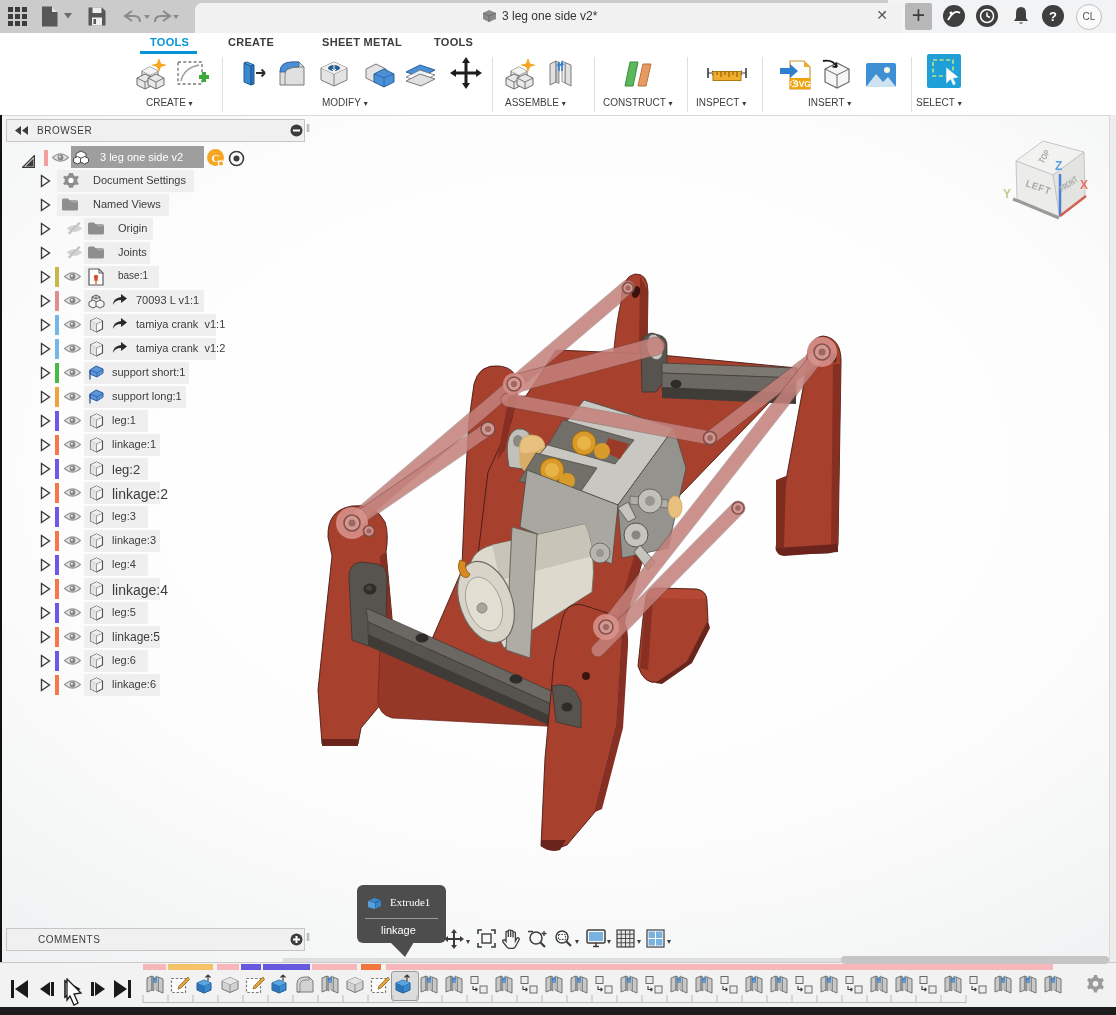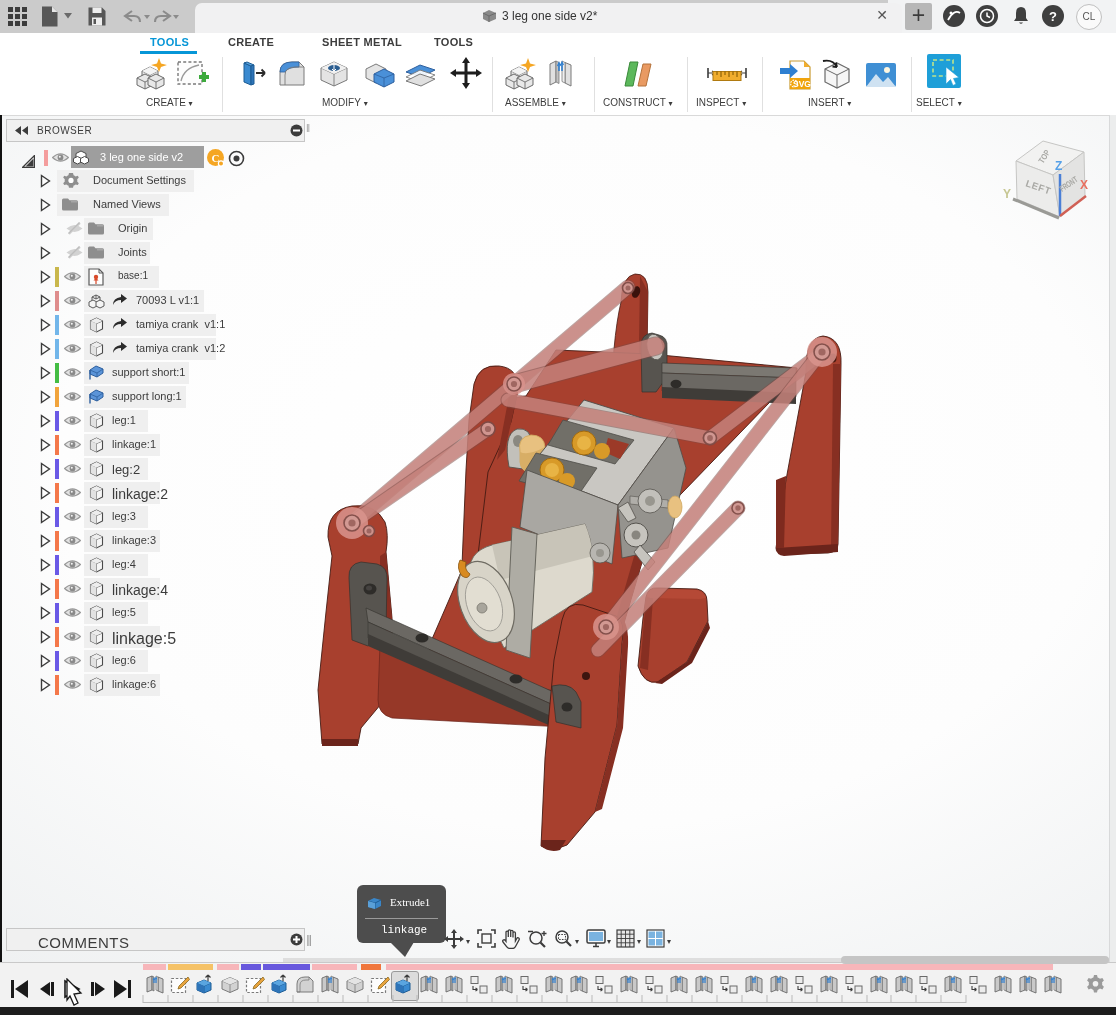--- a/index.html
+++ b/index.html
@@ -14,21 +14,21 @@
 .circ{position:absolute;top:5px;width:22px;height:22px;border-radius:50%;background:#3f3f3f}
 #avatar{position:absolute;left:1076px;top:4px;width:24px;height:24px;border-radius:50%;background:#fafafa;border:1px solid #c0c0c0;color:#555;font-size:10px;text-align:center;line-height:24px}
 
 #ribbon{position:absolute;left:0;top:33px;width:1116px;height:82px;background:#fff;border-bottom:1px solid #d9d9d9}
 #designbox{position:absolute;left:14px;top:11px;width:107px;height:53px;border:1px solid #d4d4d4;border-radius:3px;background:#fbfbfb;color:#3c3c3c;font-size:11px;font-weight:bold;text-align:center;line-height:53px}
 .rtab{position:absolute;top:3px;font-size:11px;font-weight:bold;color:#3c3c3c;letter-spacing:.3px}
 .glabel{position:absolute;top:64px;font-size:10px;color:#3c3c3c;white-space:nowrap}
 .gsep{position:absolute;top:24px;width:1px;height:55px;background:#e0e0e0}
 
 #browser-h{position:absolute;left:6px;top:119px;width:297px;height:21px;background:#f0f0f0;border:1px solid #c6c6c6;font-size:10px;color:#3c3c3c}
-#comments-h{position:absolute;left:6px;top:928px;width:297px;height:21px;background:#f0f0f0;border:1px solid #c6c6c6;font-size:15px;color:#3c3c3c}
+#comments-h{position:absolute;left:6px;top:928px;width:297px;height:21px;background:#f0f0f0;border:1px solid #c6c6c6;font-size:10px;color:#3c3c3c}
 
 #lstrip{position:absolute;left:0;top:115px;width:2px;height:847px;background:#111}
 
 #timeline{position:absolute;left:0;top:962px;width:1116px;height:45px;background:#f2f2f2;border-top:1px solid #c9c9c9}
 #blackstrip{position:absolute;left:0;top:1007px;width:1116px;height:8px;background:#1d1d1d}
 #tooltip{position:absolute;left:357px;top:885px;width:89px;height:58px;background:#4d4d4d;border-radius:6px;color:#fff}
 .navico{position:absolute;top:929px}
 </style></head>
 <body>
 
@@ -711,21 +711,21 @@
     <path d="M0.5,5.5 Q8.5,-1.8 16.5,5.5 Q8.5,12.8 0.5,5.5 Z" fill="#e2e2e2" stroke="#9a9a9a" stroke-width="1.1"></path>
     <circle cx="8.5" cy="5.5" r="2.9" fill="#8a8a8a"></circle>
     <circle cx="7.8" cy="4.8" r="1" fill="#f2f2f2"></circle>
   </svg>
 <svg class="abs" style="left:88px;top:628px" width="17" height="18" viewBox="0 0 17 18">
     <path d="M2.5,5 L8.5,2 L14.5,5 L14.5,13 L8.5,16 L2.5,13 Z" fill="#f6f6f6" stroke="#4a4a4a" stroke-width="1.1"></path>
     <path d="M2.5,5 L8.5,7.5 L14.5,5 M8.5,7.5 L8.5,16" fill="none" stroke="#4a4a4a" stroke-width="0.9"></path>
     <path d="M2.5,5 L8.5,2 L14.5,5 L8.5,7.5 Z" fill="#ededed"></path>
     <path d="M2.5,5 L8.5,7.5 L8.5,16 L2.5,13 Z" fill="#e2e2e2"></path>
   </svg>
-<div class="abs" style="left:112px;top:630px;font-size:16px;color:#3c3c3c;white-space:nowrap">linkage:5</div>
+<div class="abs" style="left:112px;top:630px;font-size:12px;color:#3c3c3c;white-space:nowrap">linkage:5</div>
 <div class="abs" style="left:84px;top:650px;width:64px;height:22px;background:#efefef"></div>
 <svg class="abs" style="left:40px;top:654px" width="11" height="14" viewBox="0 0 11 14">
     <path d="M1.5,1.5 L9.5,7 L1.5,12.5 Z" fill="#fdfdfd" stroke="#3c3c3c" stroke-width="1.4"></path>
   </svg>
 <div class="abs" style="left:55px;top:651px;width:4px;height:20px;background:#6a59e6"></div>
 <svg class="abs" style="left:64px;top:655px" width="17" height="11" viewBox="0 0 17 11">
     <path d="M0.5,5.5 Q8.5,-1.8 16.5,5.5 Q8.5,12.8 0.5,5.5 Z" fill="#e2e2e2" stroke="#9a9a9a" stroke-width="1.1"></path>
     <circle cx="8.5" cy="5.5" r="2.9" fill="#8a8a8a"></circle>
     <circle cx="7.8" cy="4.8" r="1" fill="#f2f2f2"></circle>
   </svg>
@@ -765,21 +765,21 @@
 </div>
 
 <div id="tooltip">
   <svg class="abs" style="left:9px;top:10px" width="17" height="17" viewBox="0 0 17 17">
     <path d="M2,6 L8,3 L15,5 L15,11 L9,14 L2,12 Z" fill="#3a86c8"></path>
     <path d="M2,6 L9,8 L15,5 M9,8 L9,14" fill="none" stroke="#1d5c94" stroke-width="1"></path>
     <path d="M2,6 L2,12 L9,14 L9,8 Z" fill="#5aa0d8"></path>
   </svg>
   <div class="abs" style="left:33px;top:11px;font-size:11px;font-family:'Liberation Serif',serif">Extrude1</div>
   <div class="abs" style="left:8px;top:33px;width:73px;height:1px;background:#9a9a9a"></div>
-  <div class="abs" style="left:24px;top:39px;font-size:11px;font-family:Liberation Mono, monospace">linkage</div>
+  <div class="abs" style="left:24px;top:39px;font-size:11px;font-family:Liberation Sans, sans-serif">linkage</div>
 </div>
 <svg class="abs" style="left:390px;top:942px" width="24" height="15" viewBox="0 0 24 15">
     <path d="M0,0 L24,0 L15,15 Z" fill="#4d4d4d"></path>
   </svg>
 
 <div id="timeline"></div>
 <svg class="abs" style="left:10px;top:977px" width="125" height="24" viewBox="0 0 125 24">
 <g fill="#1a1a1a">
       <rect x="1" y="3" width="3" height="18"></rect>
       <path d="M18,3 L18,21 L5,12 Z"></path>

